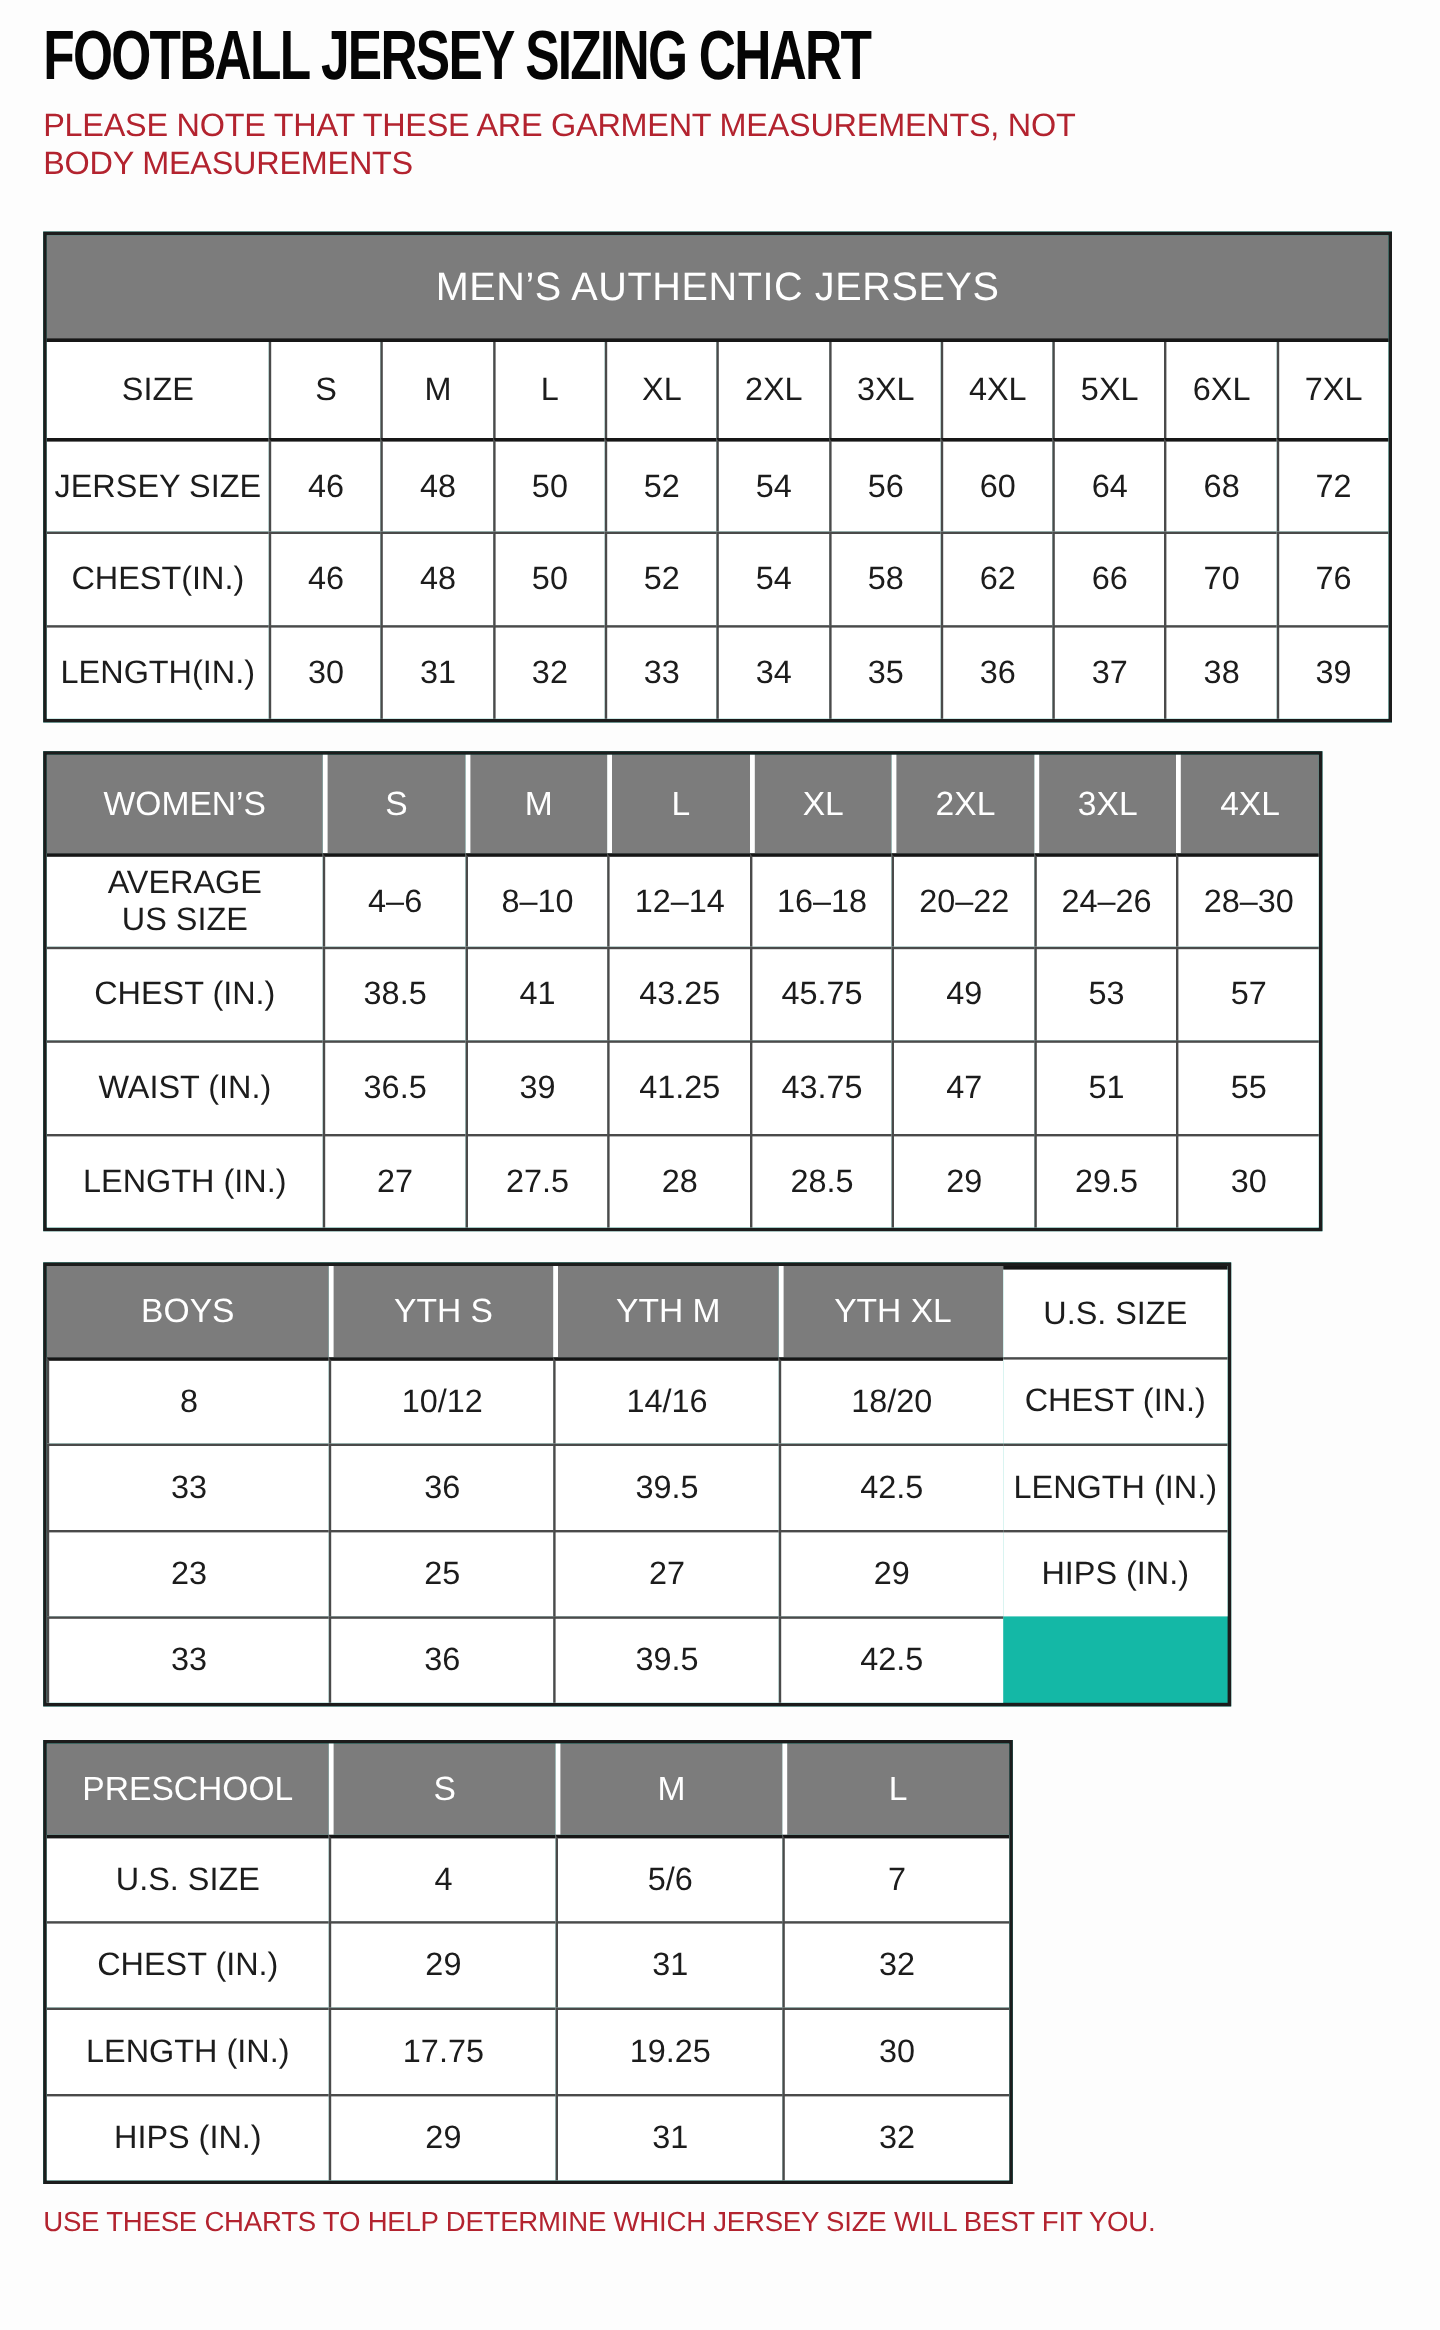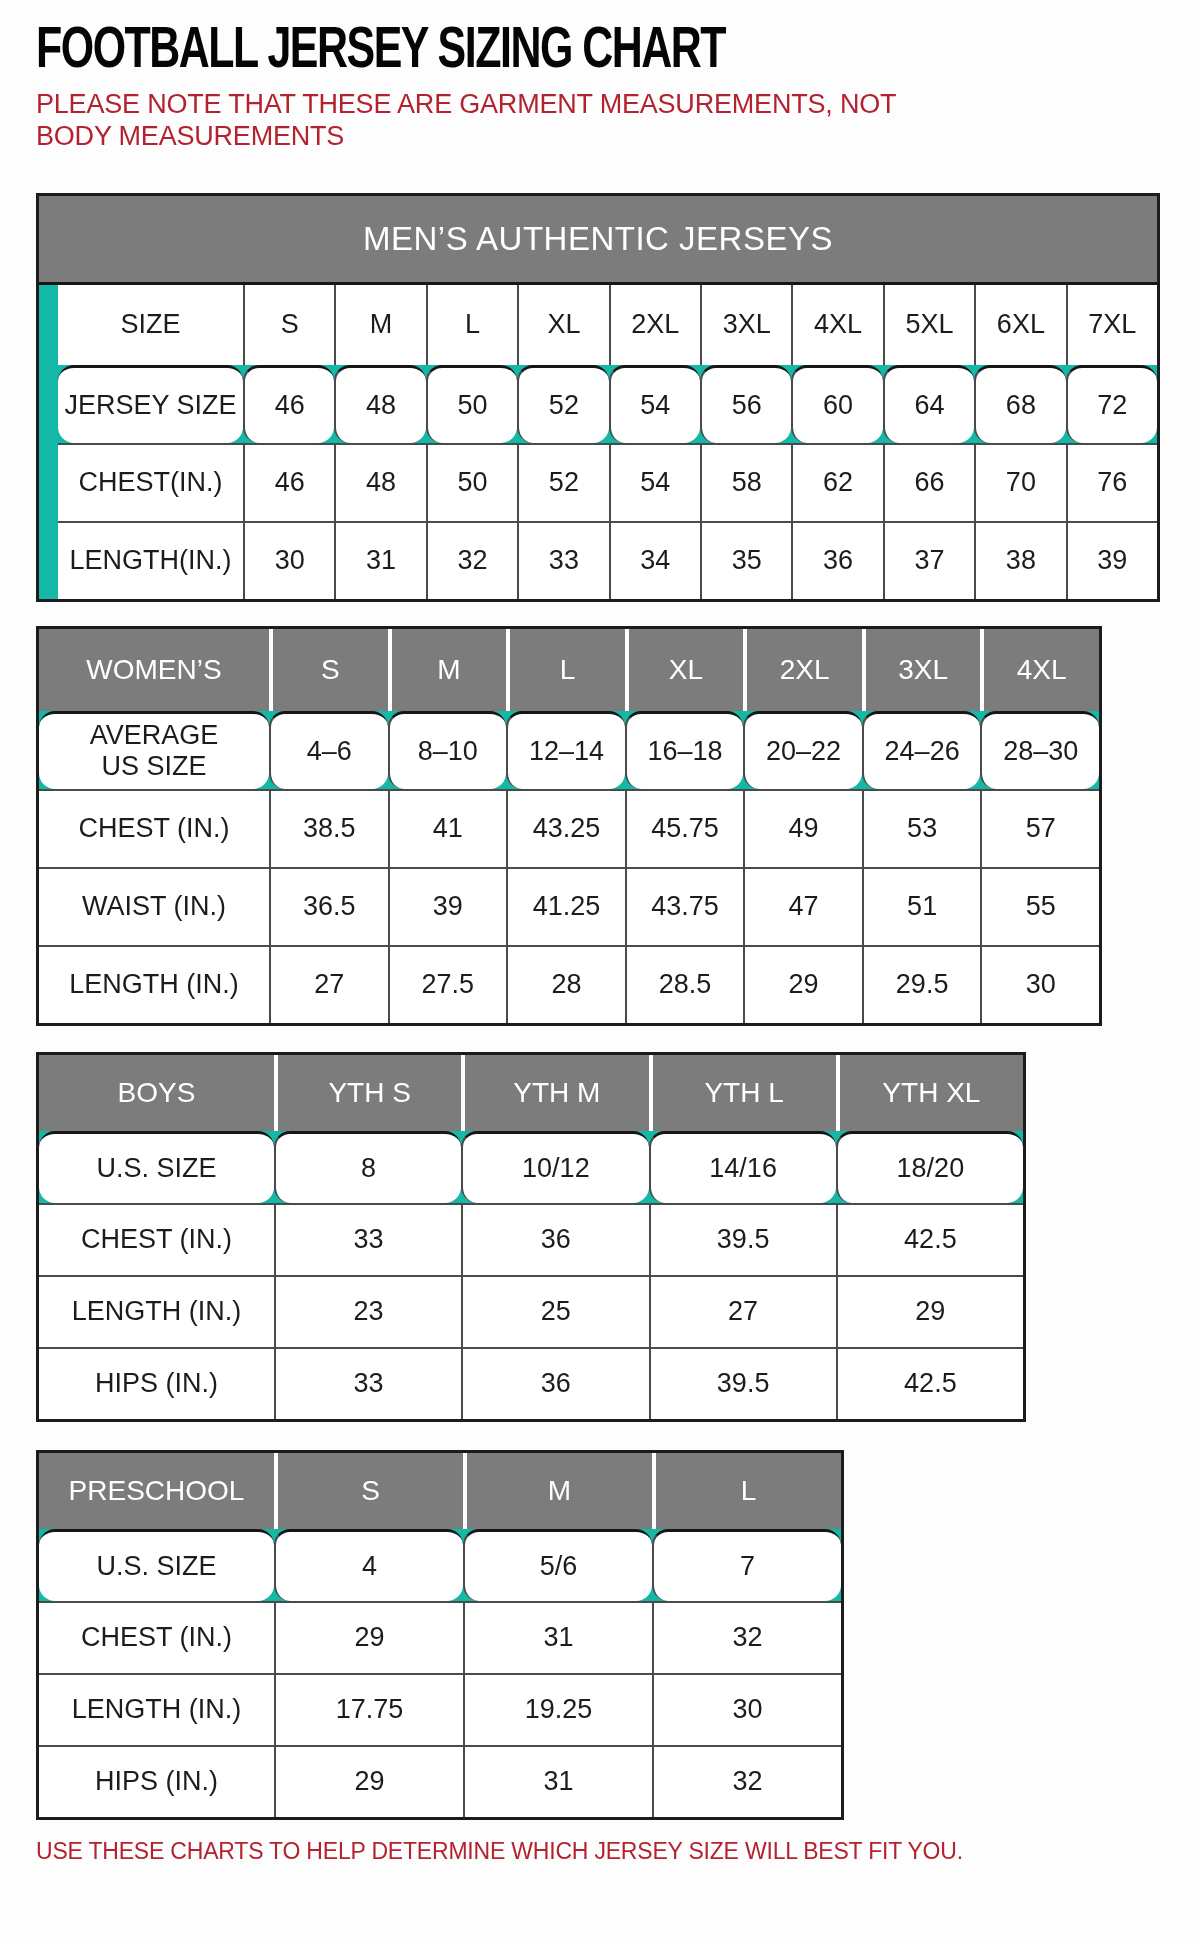--- a/index.html
+++ b/index.html
@@ -31,39 +31,39 @@
   .tbl-preschool { width:808px;  margin-top:28px; }
 
   .banner {
     height:86px; background:var(--gray,#7c7c7c); color:#ffffff;
     display:flex; align-items:center; justify-content:center;
     font-size:33px; letter-spacing:0.5px;
     border-bottom:3px solid #161616;
   }
 
   .grid { display:grid; }
-  #grid-mens      { grid-template-columns:185px repeat(10,1fr); grid-template-rows:80px repeat(3,78px);margin-left:19px; }
+  #grid-mens      { grid-template-columns:185px repeat(10,1fr); grid-template-rows:80px repeat(3,78px); }
   #grid-womens    { grid-template-columns:230px repeat(7,1fr);  grid-template-rows:82px repeat(4,78px); }
   #grid-boys      { grid-template-columns:235px repeat(4,1fr);  grid-template-rows:76px repeat(4,72px); }
   #grid-preschool { grid-template-columns:235px repeat(3,1fr);  grid-template-rows:76px repeat(4,72px); }
 
   .cell {
     display:flex; align-items:center; justify-content:center; text-align:center;
     font-size:27px; color:#1c1c1c; background:#ffffff;
     border-left:2px solid #4a4a4a; border-top:2px solid #4a4a4a;
     box-sizing:border-box; line-height:1.15; white-space:pre-line; padding:0 4px;
   }
   .first-col { border-left:none; }
   .head { border-top:none; }
   .head.gray {
     background:var(--gray,#7c7c7c); color:#ffffff;
     border-left:4px solid #ffffff; font-size:28px;
   }
   .head.gray.first-col { border-left:none; }
-  .below-head { border-top-width:3px; border-top-color:#161616;border-radius:16px; }
+  .below-head { border-top-width:3px; border-top-color:#161616; }
   .label-cell { font-size:27px; }
 
   .footer {
     margin-top:18px; color:var(--red,#b3232f);
     font-size:23px; letter-spacing:-0.2px; white-space:nowrap;
   }
 </style>
 </head>
 <body>
 
@@ -167,21 +167,20 @@
         <div class="cell value-cell">29.5</div>
         <div class="cell value-cell">30</div>
       </div>
   </section>
 
   <section class="tbl tbl-boys">
     <div class="grid" id="grid-boys">
         <div class="cell head gray first-col">BOYS</div>
         <div class="cell head gray">YTH S</div>
         <div class="cell head gray">YTH M</div>
-        <div class="cell head gray">YTH L</div>
         <div class="cell head gray">YTH XL</div>
         <div class="cell label-cell first-col below-head">U.S. SIZE</div>
         <div class="cell value-cell below-head">8</div>
         <div class="cell value-cell below-head">10/12</div>
         <div class="cell value-cell below-head">14/16</div>
         <div class="cell value-cell below-head">18/20</div>
         <div class="cell label-cell first-col">CHEST (IN.)</div>
         <div class="cell value-cell">33</div>
         <div class="cell value-cell">36</div>
         <div class="cell value-cell">39.5</div>

